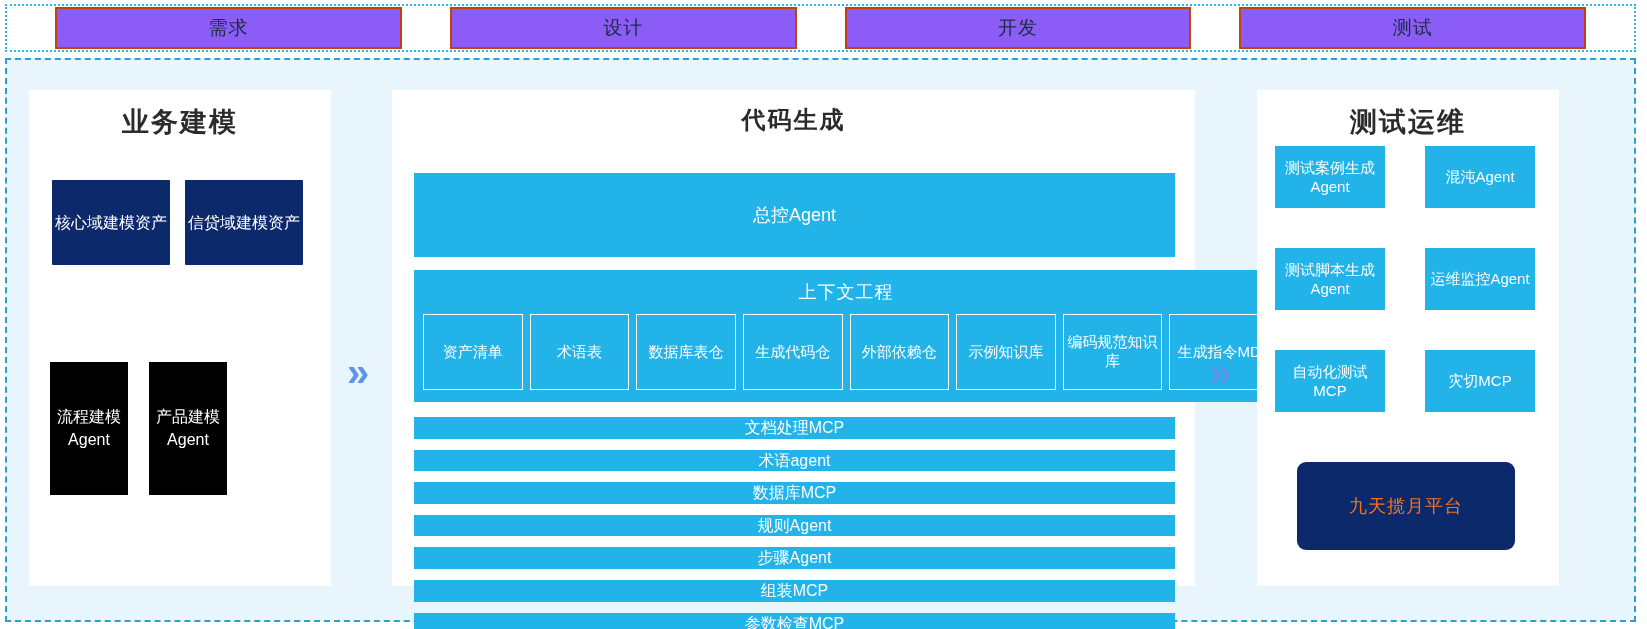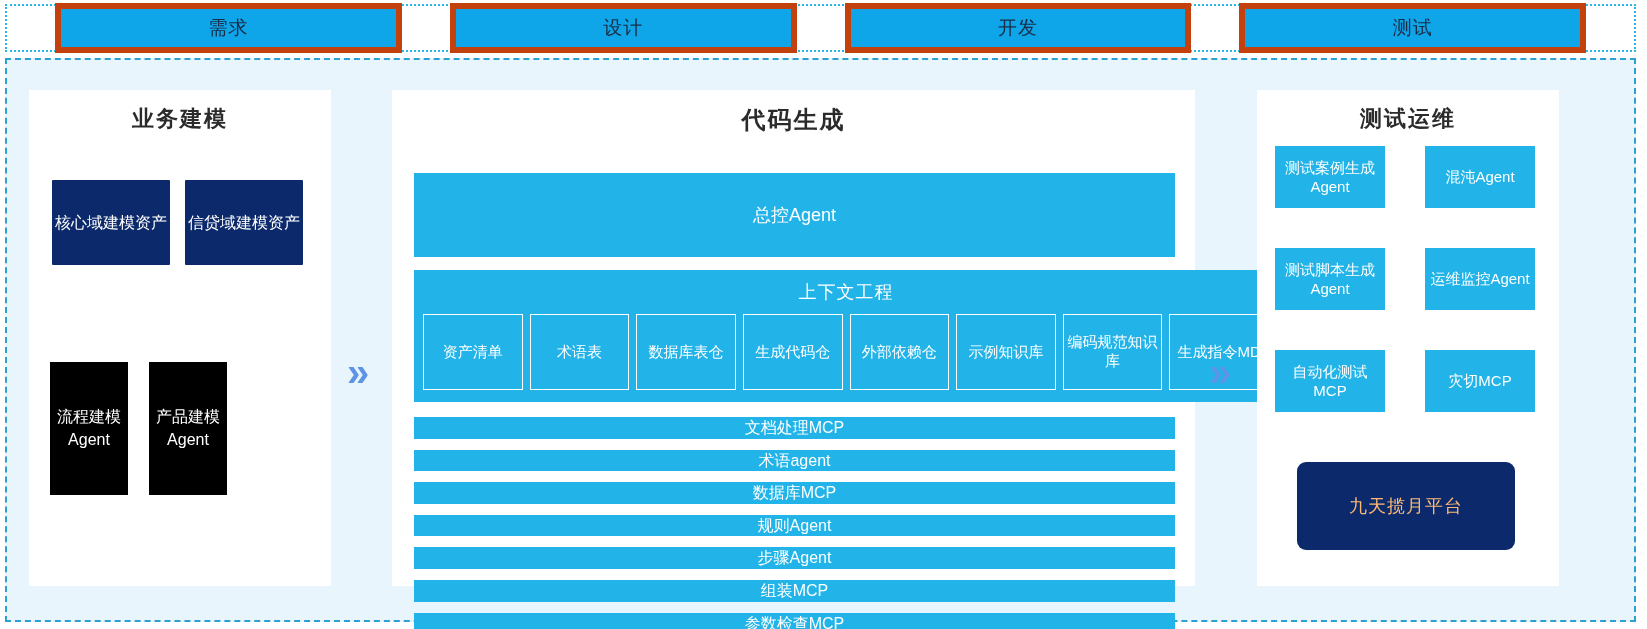--- a/index.html
+++ b/index.html
@@ -30,22 +30,22 @@
     display: flex;
     align-items: center;
     justify-content: space-between;
     padding: 0 24px;
     box-sizing: border-box;
   }
   .phase-box {
     flex: 1 1 0;
     height: 38px;
     margin: 17px 24px;
-    background: #0ea5e9;
-    border: 6px solid #c2410c;
+    background: #8b5cf6;
+    border: 2px solid #c2410c;
     display: flex;
     align-items: center;
     justify-content: center;
     font-size: 19px;
     color: #1a2b45;
     letter-spacing: 1px;
   }
 
   
   .main-area {
@@ -60,21 +60,21 @@
   }
 
   
   .card {
     position: absolute;
     background: #ffffff;
     box-sizing: border-box;
   }
   .card-title {
     text-align: center;
-    font-size: 22px;
+    font-size: 27px;
     font-weight: bold;
     color: #2b2b2b;
     letter-spacing: 2px;
   }
 
   
   #card-left { left: 22px; top: 30px; width: 302px; height: 496px; }
   #card-left .card-title { margin-top: 14px; }
 
   .navy-row {
@@ -241,21 +241,21 @@
   }
 
   .platform-box {
     position: absolute;
     left: 40px;
     top: 372px;
     width: 218px;
     height: 88px;
     background: #0c2a6b;
     border-radius: 9px;
-    color: #fdba74;
+    color: #f97316;
     font-size: 18px;
     display: flex;
     align-items: center;
     justify-content: center;
     letter-spacing: 1px;
   }
 </style>
 </head>
 <body>
 

